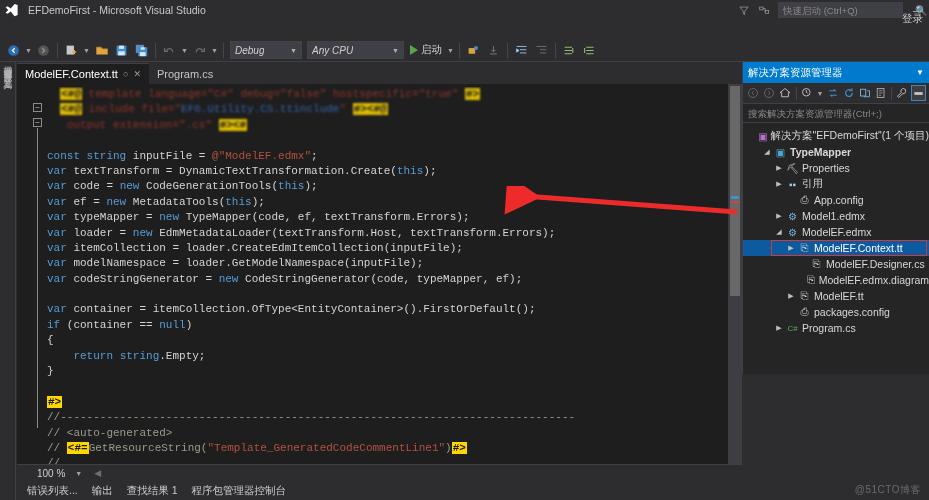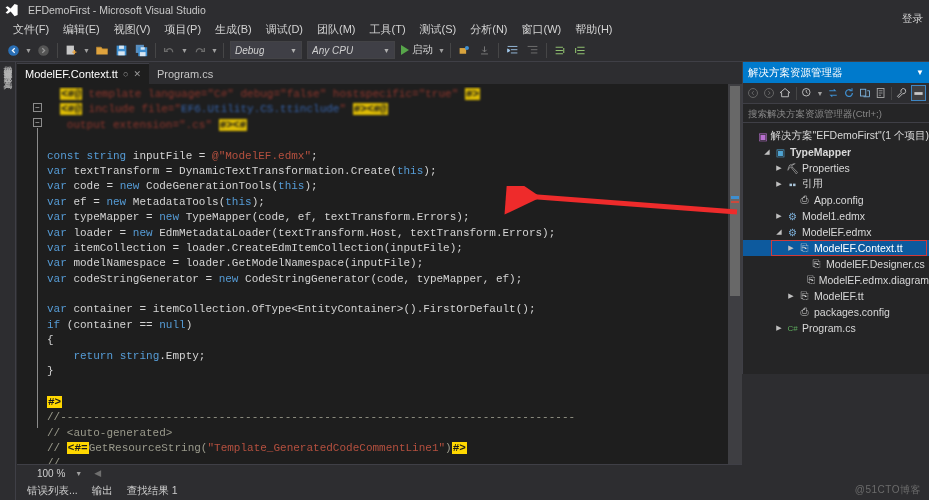--- a/index.html
+++ b/index.html
@@ -221,36 +221,41 @@
 <div id="app">
 
   <div class="titlebar">
     <div class="vs-logo">
       <svg width="15" height="14" viewBox="0 0 16 16">
         <path d="M11.5 1 7 6.2 3.6 3.6 1.2 4.8l3.1 3.2-3.1 3.2 2.4 1.2L7 9.8 11.5 15 15 13.6V2.4z" fill="#ffffff"></path>
       </svg>
     </div>
     <div class="title-text">EFDemoFirst - Microsoft Visual Studio</div>
 
-  </div>
-
-  <div class="menubar">
-    <div class="menu-item">文件(F)</div>
-    <div class="menu-item">编辑(E)</div>
-    <div class="menu-item">视图(V)</div>
-    <div class="menu-item">项目(P)</div>
-    <div class="menu-item">生成(B)</div>
-    <div class="menu-item">调试(D)</div>
-    <div class="menu-item">团队(M)</div>
-    <div class="menu-item">工具(T)</div>
-    <div class="menu-item">测试(S)</div>
-    <div class="menu-item">分析(N)</div>
-    <div class="menu-item">窗口(W)</div>
-    <div class="menu-item">帮助(H)</div>
-  </div>
+    <div class="title-right">
+      <div class="tb-icon">
+        <svg width="12" height="11" viewBox="0 0 16 16">
+            <path d="M2 3h12l-5 6v5l-2-1.2V9z" fill="none" stroke="#9a9a9a" stroke-width="1.1"></path>
+          </svg>
+      </div>
+      <div class="tb-icon">
+        <svg width="13" height="11" viewBox="0 0 16 16">
+          <rect x="1" y="3" width="5" height="4" fill="none" stroke="#9a9a9a" stroke-width="1.1"></rect>
+          <rect x="9" y="8" width="5" height="4" fill="none" stroke="#9a9a9a" stroke-width="1.1"></rect>
+          <path d="M6 5h3v5h0" fill="none" stroke="#9a9a9a" stroke-width="1.1"></path>
+        </svg>
+      </div>
+      <div class="quicklaunch">
+        <input type="text" value="" placeholder="快速启动 (Ctrl+Q)" style="">
+        <span class="ql-search">🔍</span>
+      </div>
+      <div class="win-btn">–</div>
+    </div>
+  </div>
+
   <div class="signin">登录</div>
 
   <div class="toolbar">
     <div class="tbtn">
       <svg width="13" height="13" viewBox="0 0 16 16">
           <circle cx="8" cy="8" r="6.5" fill="#2a6fb5"></circle>
           <path d="M9.5 5.2 6.6 8l2.9 2.8" fill="none" stroke="#fff" stroke-width="1.5"></path>
         </svg>
     </div>
     <div class="tcaret">▼</div>
@@ -302,21 +307,21 @@
           <path d="M12 8C8 4 4 6 4 10" fill="none" stroke="#6c6c6c" stroke-width="1.6"></path>
           <path d="M14 5v4h-4" fill="none" stroke="#6c6c6c" stroke-width="1.6"></path>
         </svg>
     </div>
     <div class="tcaret">▼</div>
     <div class="tsep"></div>
     <div class="tcombo" style="width:72px">
       <span class="cv">Debug</span>
       <span class="cc">▼</span>
     </div>
-    <div class="tcombo" style="width:88px">
+    <div class="tcombo" style="width:97px">
       <span class="cv">Any CPU</span>
       <span class="cc">▼</span>
     </div>
     <div class="run-btn">
       <span class="run-tri"></span>
       <span class="run-label">启动</span>
     </div>
     <div class="tcaret">▼</div>
     <div class="tsep"></div>
     <div class="tbtn">
@@ -400,20 +405,21 @@
   <div class="edstatus">
     <span class="zoom-val">100 %</span>
     <span class="zoom-caret">▼</span>
     <span class="hscroll-left">◀</span>
   </div>
 
   <div class="bottomtabs">
     <div class="btab">错误列表...</div>
     <div class="btab">输出</div>
     <div class="btab">查找结果 1</div>
+    <div class="btab">程序包管理器控制台</div>
   </div>
 
   <div class="sol">
     <div class="sol-header">
       <span class="sol-title">解决方案资源管理器</span>
       <span class="sol-chev">▼</span>
     </div>
 
     <div class="sol-toolbar">
       <div class="sbtn dim">

